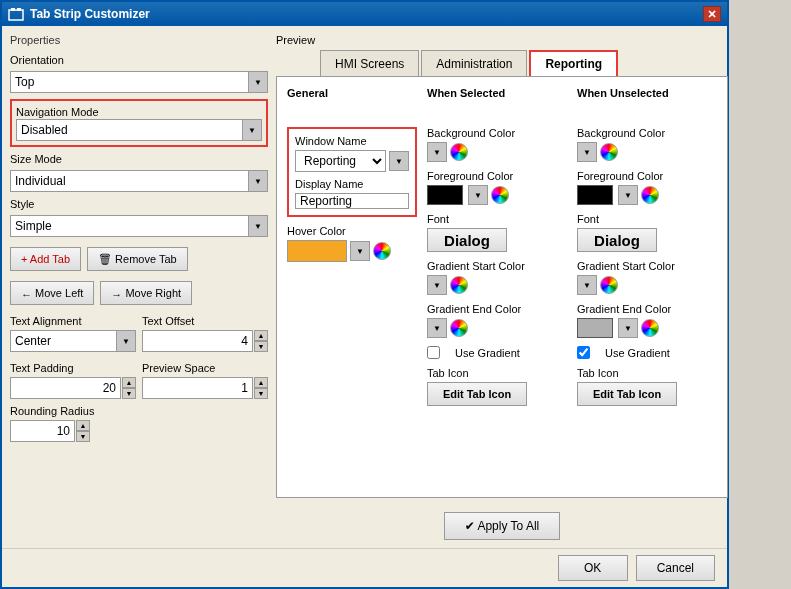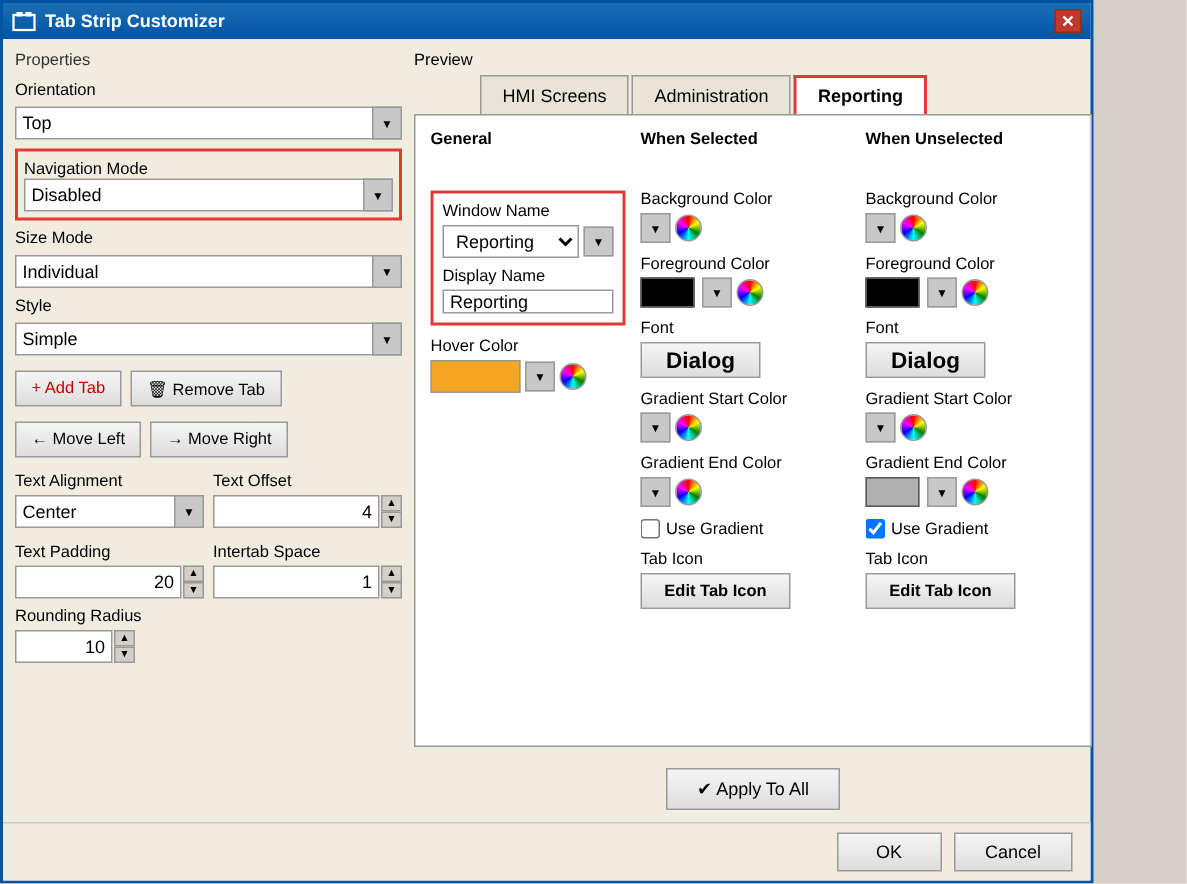--- a/index.html
+++ b/index.html
@@ -346,21 +346,21 @@
       font-weight: bold;
       background: linear-gradient(to bottom, #f5f5f5, #ddd);
       border: 1px solid #999;
       cursor: pointer;
       width: 80px;
     }
 
     .checkbox-row {
       display: flex;
       align-items: center;
-      gap: 4px;
+      gap: 15px;
       font-size: 11px;
     }
 
     .apply-btn {
       height: 28px;
       padding: 0 20px;
       font-size: 12px;
       background: linear-gradient(to bottom, #f5f5f5, #ddd);
       border: 1px solid #999;
       cursor: pointer;
@@ -491,21 +491,21 @@
           <span class="field-label">Text Padding</span>
           <div class="spinner-input">
             <input type="text" class="spinner-field" value="20" style="">
             <div class="spinner-btns">
               <div class="spinner-btn">▲</div>
               <div class="spinner-btn">▼</div>
             </div>
           </div>
         </div>
         <div class="field-group">
-          <span class="field-label">Intertab Space</span>
+          <span class="field-label">Preview Space</span>
           <div class="spinner-input">
             <input type="text" class="spinner-field" value="1" style="">
             <div class="spinner-btns">
               <div class="spinner-btn">▲</div>
               <div class="spinner-btn">▼</div>
             </div>
           </div>
         </div>
       </div>
 

